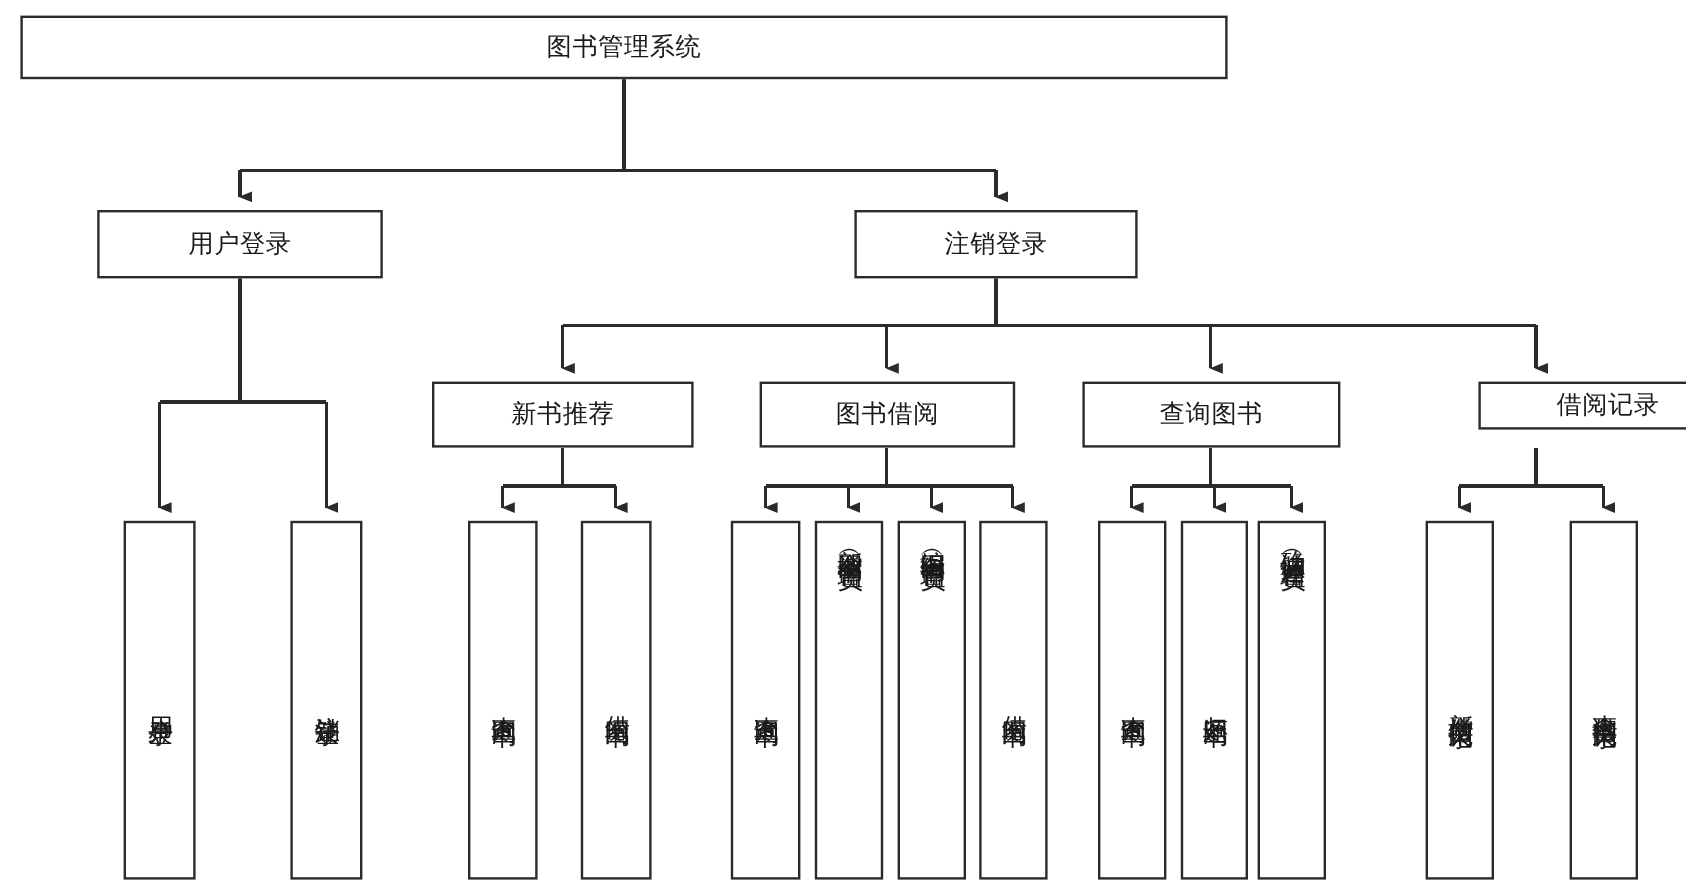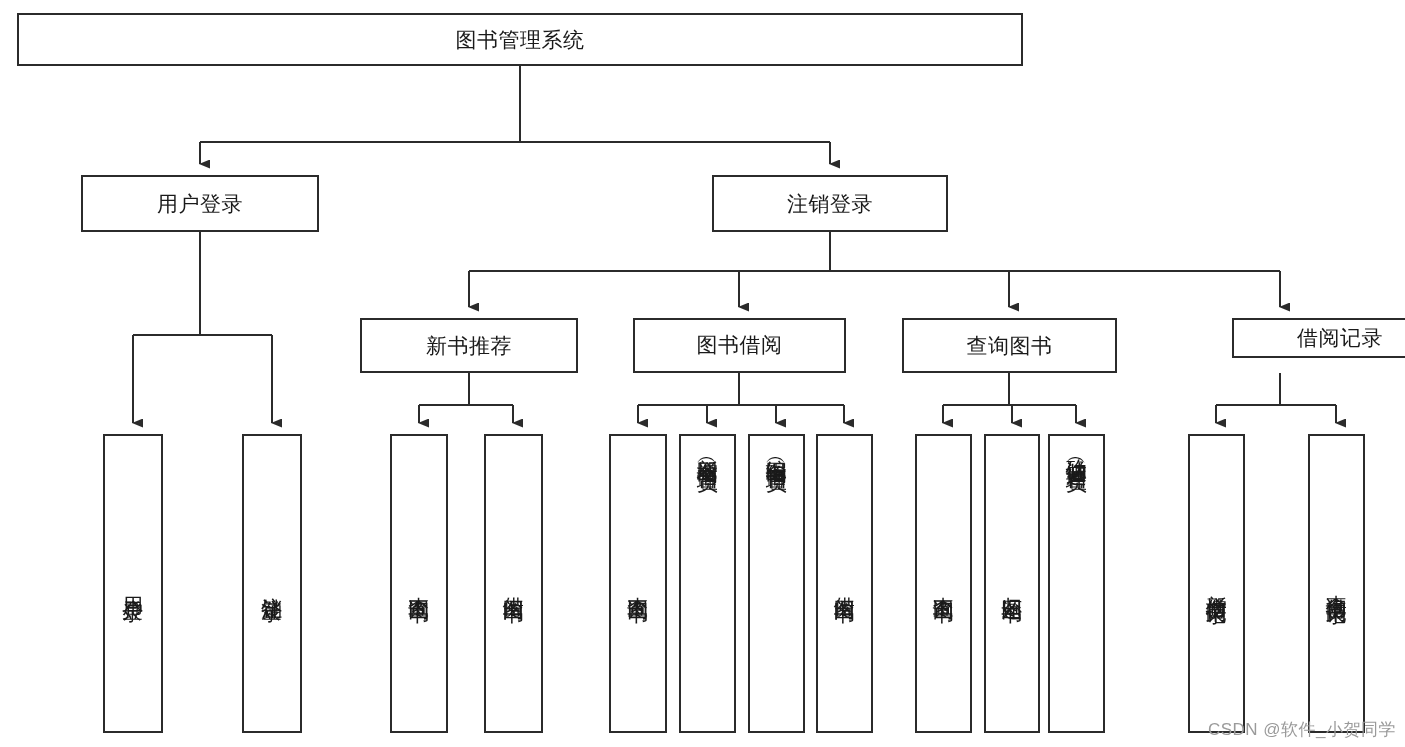--- a/index.html
+++ b/index.html
@@ -175,15 +175,14 @@
         <span class="v-label">确认归还（管理员）</span>
       </div>
       <div class="node v-node center-v" style="left: 1188px; top: 434px; width: 57px; height: 299px;">
         <span class="v-label">新增借阅记录</span>
       </div>
       <div class="node v-node center-v" style="left: 1308px; top: 434px; width: 57px; height: 299px;">
         <span class="v-label">查询借阅记录</span>
       </div>
     </div>
 
-  <div id="watermark">CSDN @软件_小贺同学</div>
 
 </div>
 
 </body></html>

